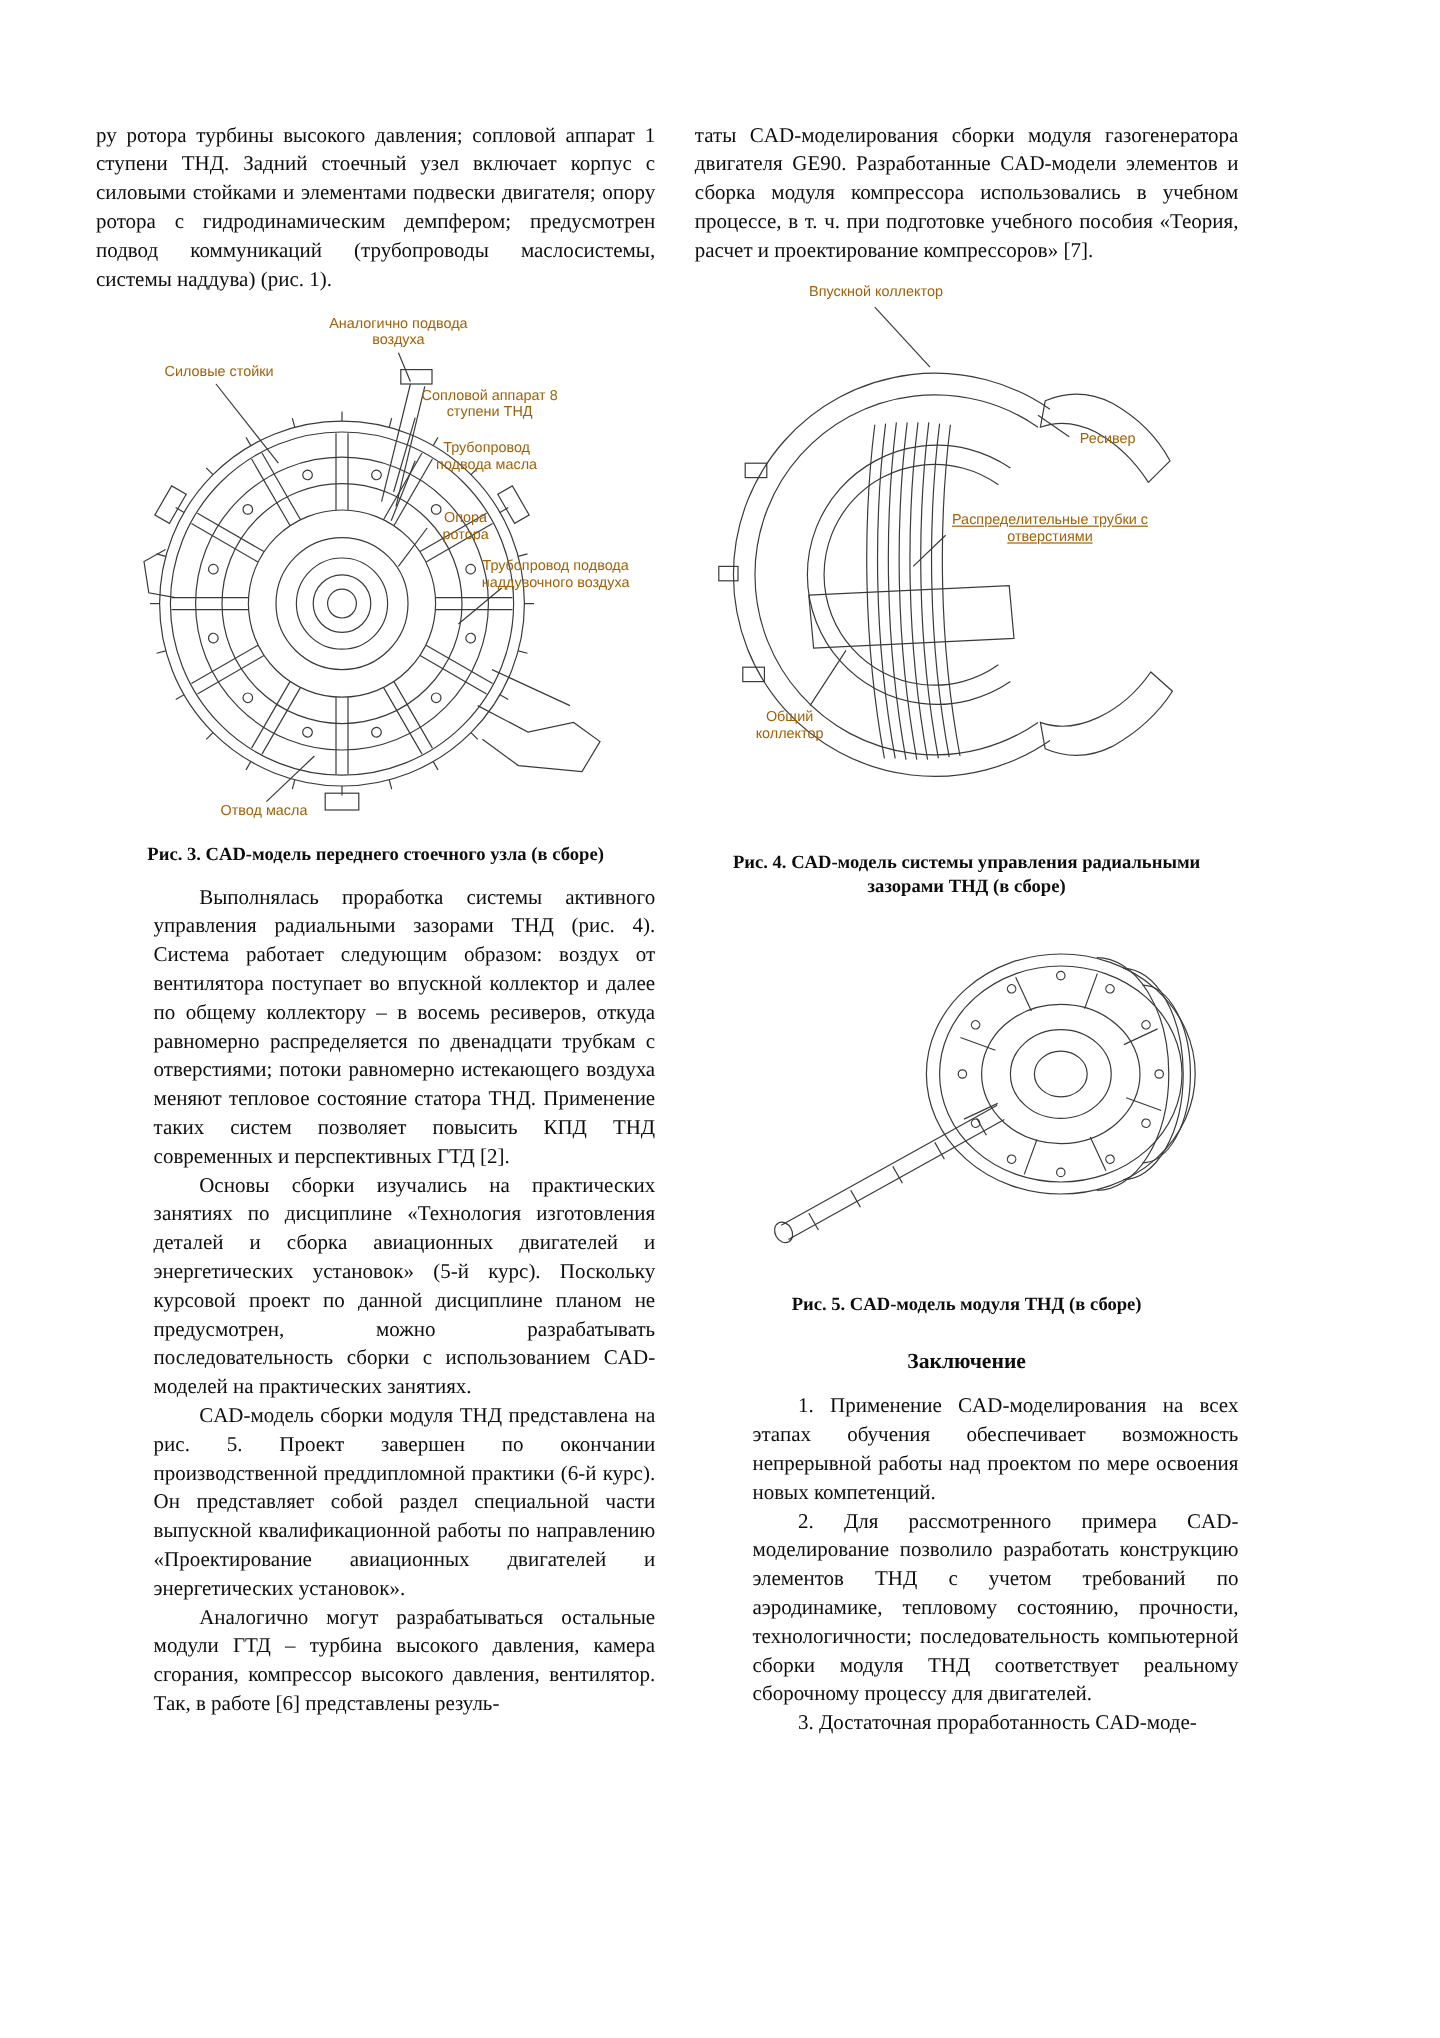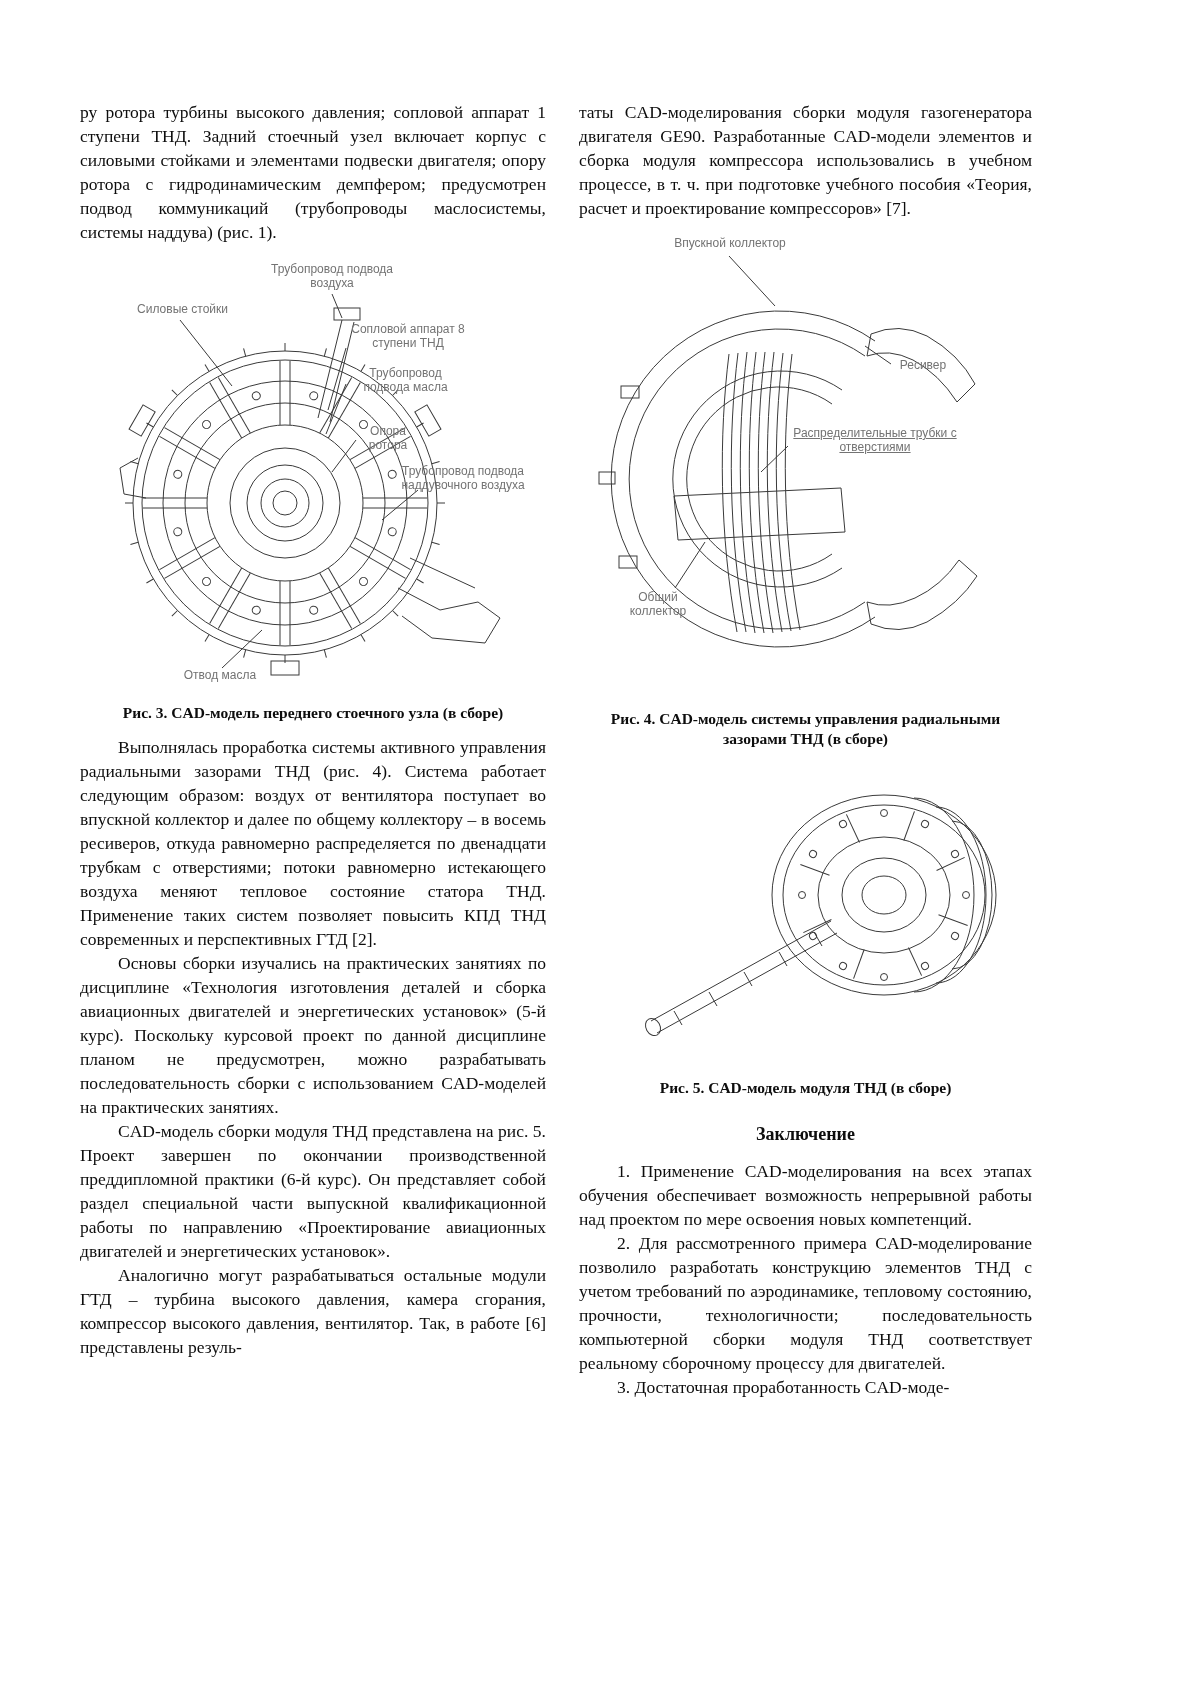--- a/index.html
+++ b/index.html
@@ -10,28 +10,28 @@
     color:#111111;
     position:relative;
   }
   .page { width:1200px; height:1698px; padding:100px 0 0 80px; overflow:hidden; }
   .columns { display:flex; gap:33px; }
   .col-left  { width:466px; }
   .col-right { width:453px; }
   p.body-text {
     font-size:17.5px; line-height:24px; text-align:justify; color:#0d0d0d;
   }
-  p.indent { text-indent:38px; }
+  p.indent { text-indent:38px;margin-left:48px; }
   figure { margin:14px 0 12px 0; }
   .fig-canvas { position:relative; }
   .fig-canvas svg { display:block; }
   .fig-label {
     position:absolute;
     font-family:"Liberation Sans", sans-serif;
-    font-size:12px; line-height:14px; color:#737373;
+    font-size:12px; line-height:14px; color:#a16207;
     text-align:center;
   }
   .caption {
     font-size:15.5px; font-weight:bold; text-align:center;
     line-height:20px; margin-top:5px; color:#0d0d0d;
   }
   .conclusion-heading {
     font-size:18px; font-weight:bold; text-align:center;
     margin:26px 0 14px 0; color:#0d0d0d;
   }
@@ -165,21 +165,21 @@
 
               <line x1="100" y1="62" x2="152" y2="128"></line>
               <line x1="252" y1="36" x2="262" y2="60"></line>
               <line x1="266" y1="90" x2="248" y2="152"></line>
               <line x1="266" y1="126" x2="246" y2="176"></line>
               <line x1="276" y1="182" x2="252" y2="214"></line>
               <line x1="338" y1="232" x2="302" y2="262"></line>
               <line x1="142" y1="410" x2="182" y2="372"></line>
             </g>
           </svg>
-          <div class="fig-label" style="left:190px;top:4px;width:124px;">Трубопровод подвода воздуха</div>
+          <div class="fig-label" style="left:190px;top:4px;width:124px;">Аналогично подвода воздуха</div>
           <div class="fig-label" style="left:48px;top:44px;width:100px;text-align:right;">Силовые стойки</div>
           <div class="fig-label" style="left:268px;top:64px;width:120px;">Сопловой аппарат 8 ступени ТНД</div>
           <div class="fig-label" style="left:268px;top:108px;width:115px;">Трубопровод подвода масла</div>
           <div class="fig-label" style="left:278px;top:166px;width:60px;">Опора ротора</div>
           <div class="fig-label" style="left:320px;top:206px;width:126px;">Трубопровод подвода наддувочного воздуха</div>
           <div class="fig-label" style="left:95px;top:410px;width:90px;">Отвод масла</div>
         </div>
         <figcaption class="caption">Рис. 3. CAD-модель переднего стоечного узла (в сборе)</figcaption>
       </figure>
 

